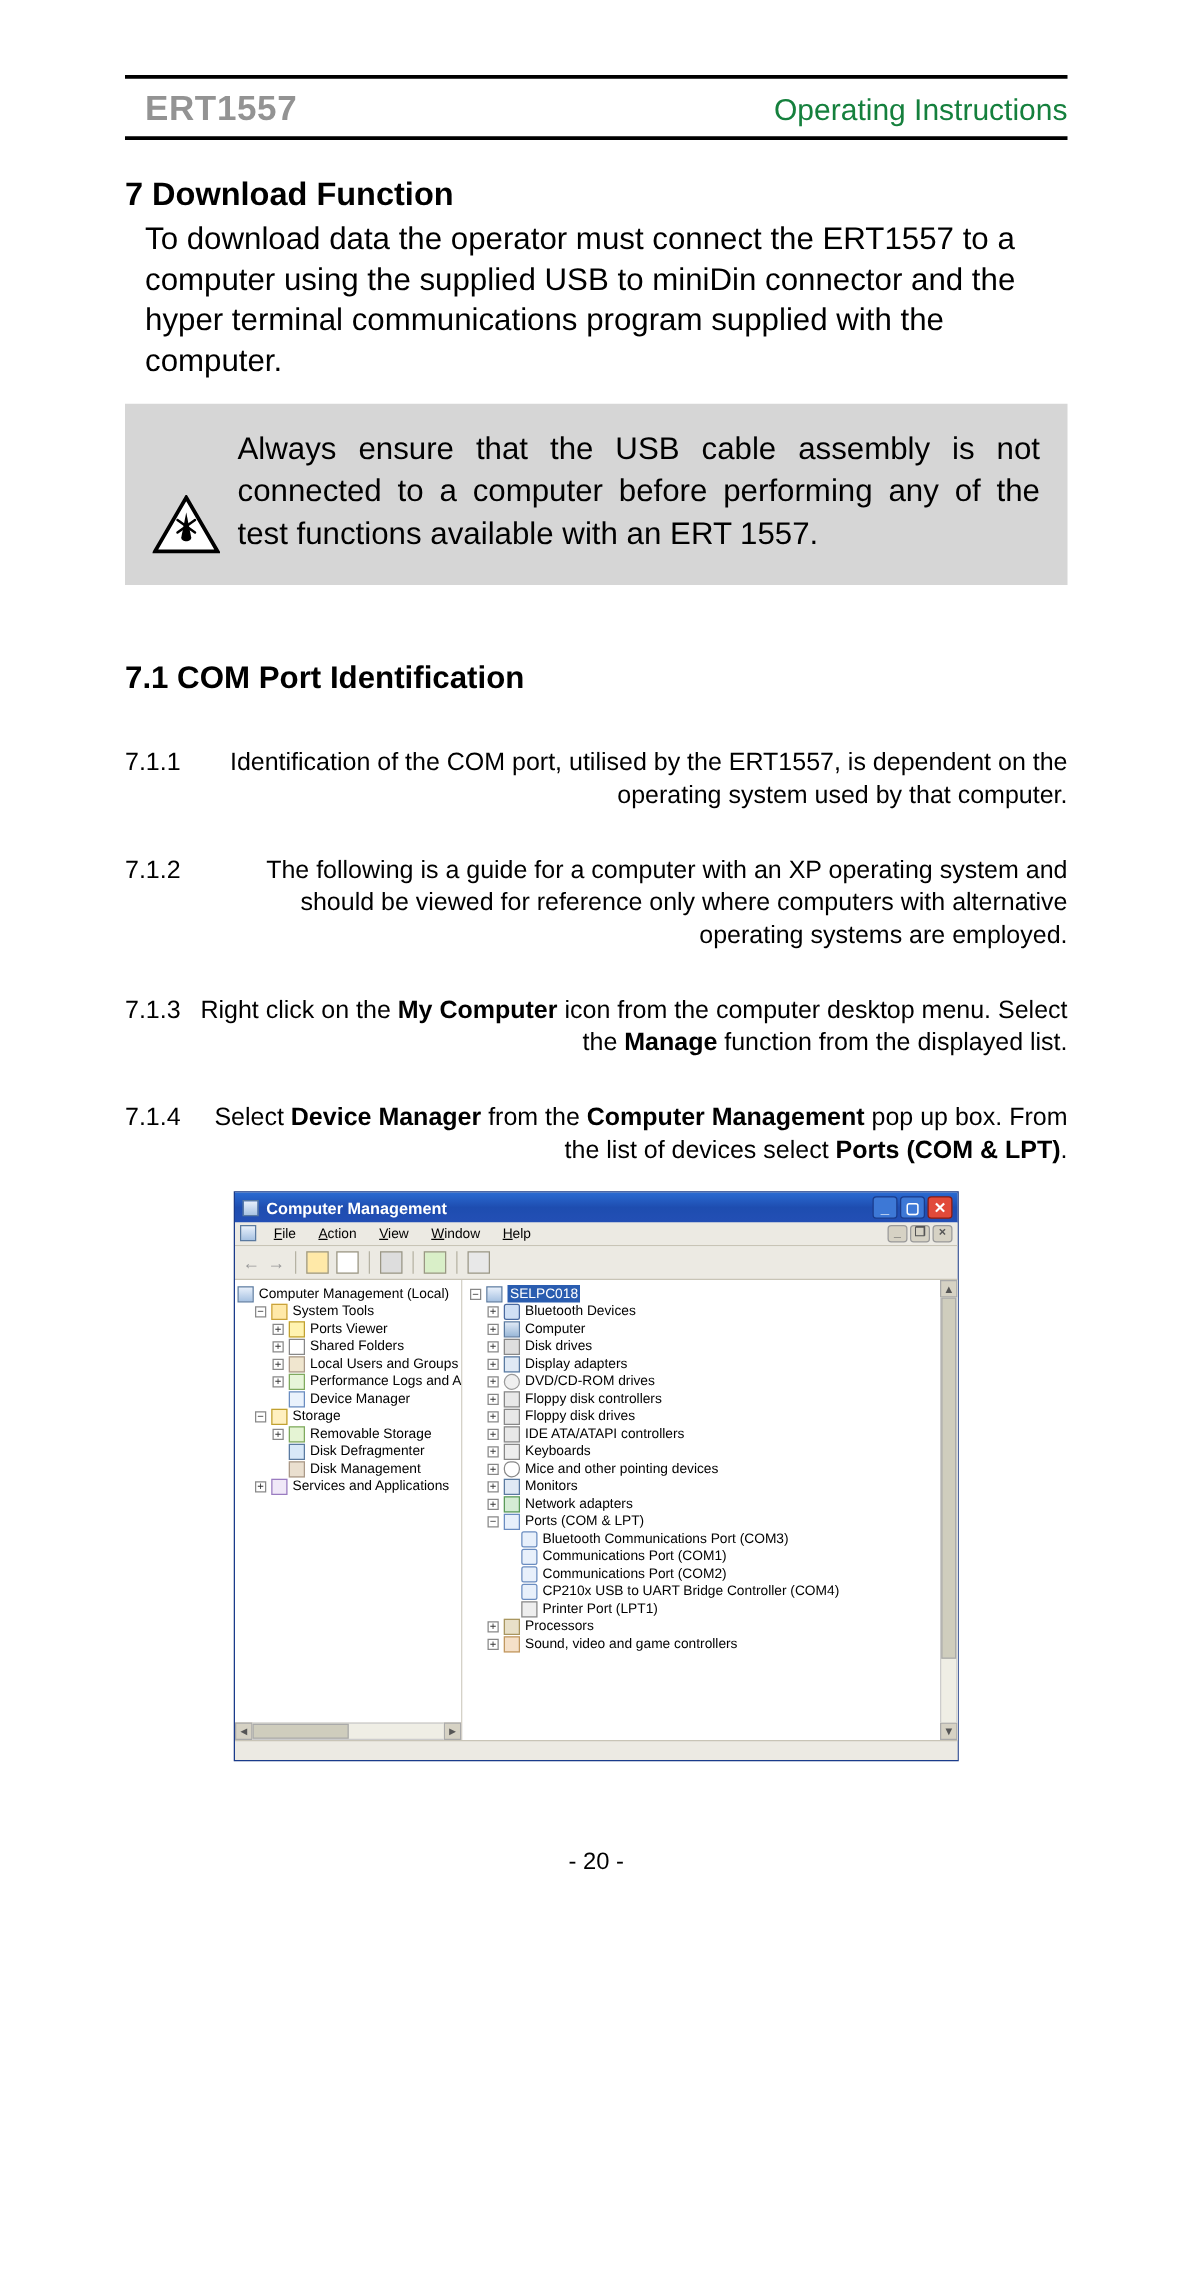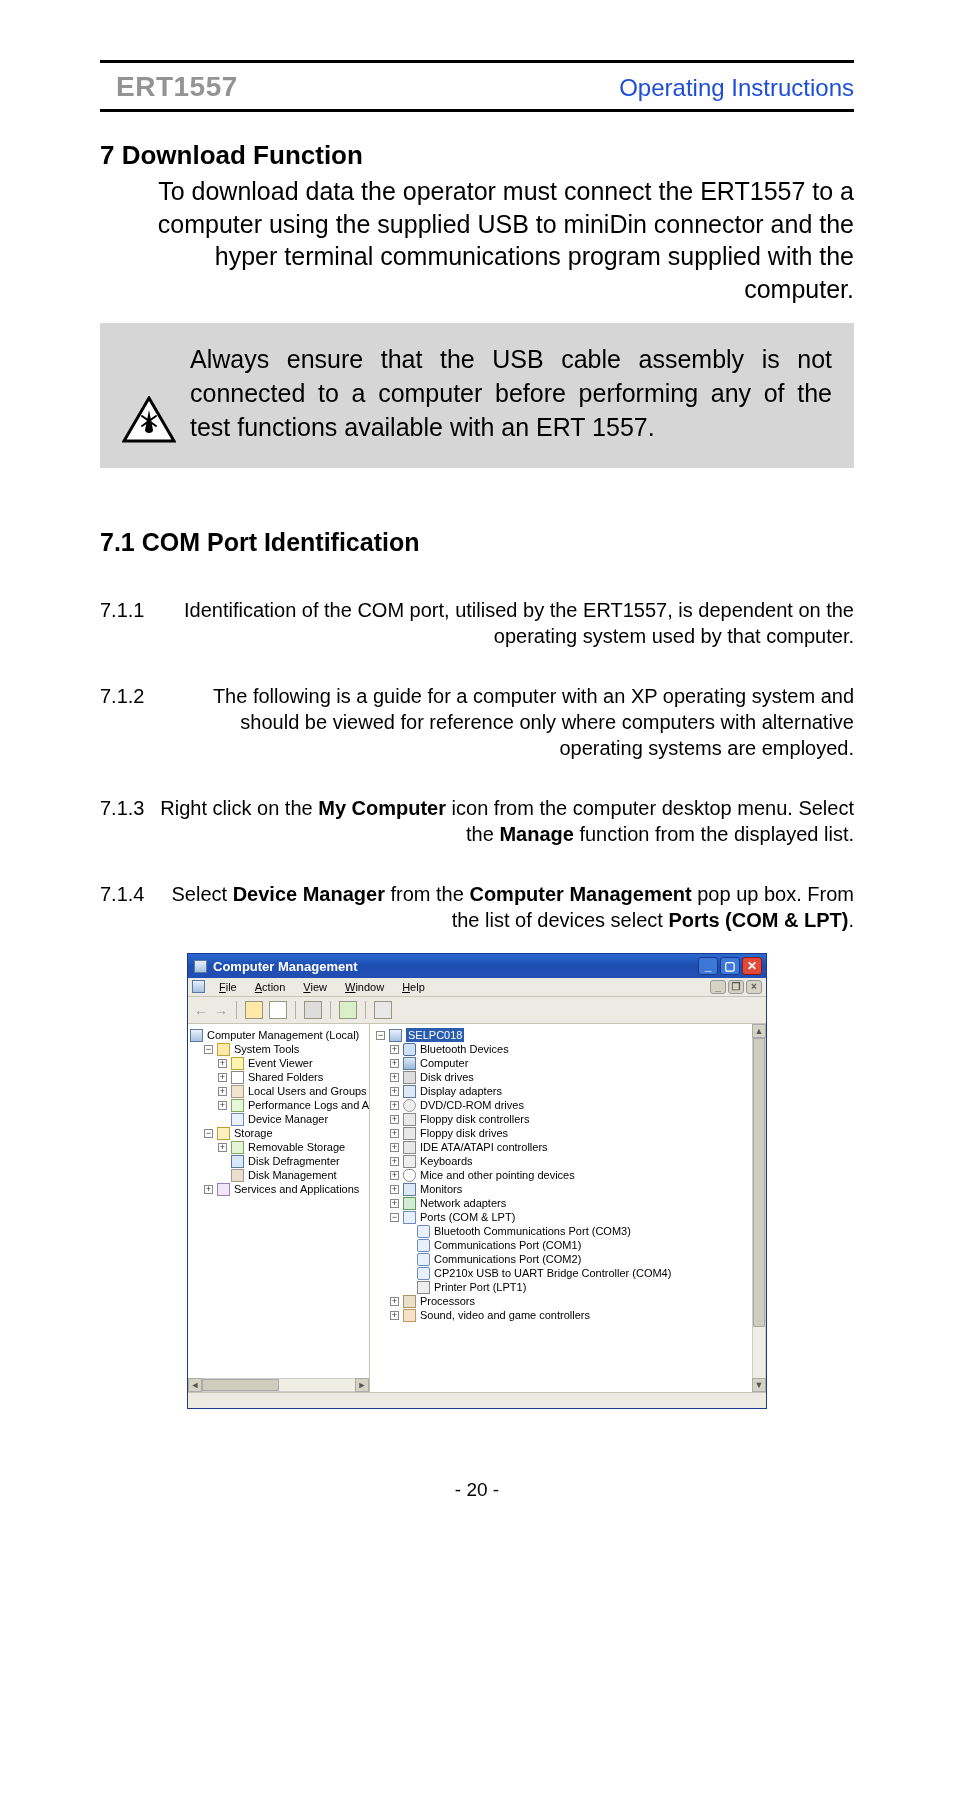--- a/index.html
+++ b/index.html
@@ -16,25 +16,25 @@
   }
   .header-rule-top { border-top: 3px solid #000; margin-bottom: 6px; }
   .header-row {
     display: flex;
     justify-content: space-between;
     align-items: baseline;
     padding: 2px 0 6px 0;
     margin-left: 16px;
   }
   .header-left { font-weight: bold; font-size: 28px; color: #939393; letter-spacing: 0.5px; }
-  .header-right { font-size: 24px; color: #1d4ed8; }
+  .header-right { font-size: 24px; color: #15803d; }
   .header-rule-bottom { border-top: 3px solid #000; margin-bottom: 28px; }
 
   .section-title { font-weight: bold; font-size: 26px; margin: 0 0 4px 0; }
-  .body-text { font-size: 25px; line-height: 1.3; margin: 0 0 18px 4px; text-align: right; }
+  .body-text { font-size: 25px; line-height: 1.3; margin: 0 0 18px 16px; }
 
   .callout {
     background: #d6d6d6;
     display: flex;
     align-items: flex-end;
     gap: 14px;
     padding: 20px 22px 24px 22px;
     margin: 8px 0 60px 0;
   }
   .callout-icon {
@@ -346,21 +346,21 @@
             <div class="tree-children">
               <div class="tree-node">
                 <span class="exp">−</span>
                 <span class="ic folder-open"></span>
                 <span class="node-label">System Tools</span>
               </div>
               <div class="tree-children">
                 <div class="tree-node">
                     <span class="exp">+</span>
                     <span class="ic event"></span>
-                    <span class="node-label">Event Viewer</span>
+                    <span class="node-label">Ports Viewer</span>
                   </div>
                 <div class="tree-node">
                     <span class="exp">+</span>
                     <span class="ic shared"></span>
                     <span class="node-label">Shared Folders</span>
                   </div>
                 <div class="tree-node">
                     <span class="exp">+</span>
                     <span class="ic users"></span>
                     <span class="node-label">Local Users and Groups</span>

